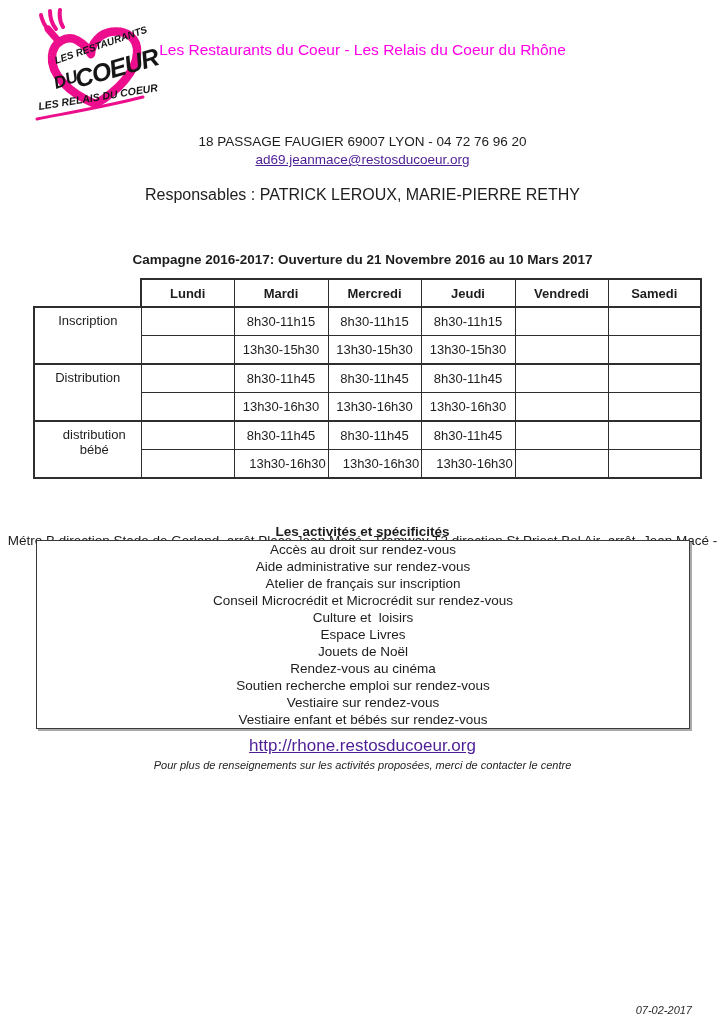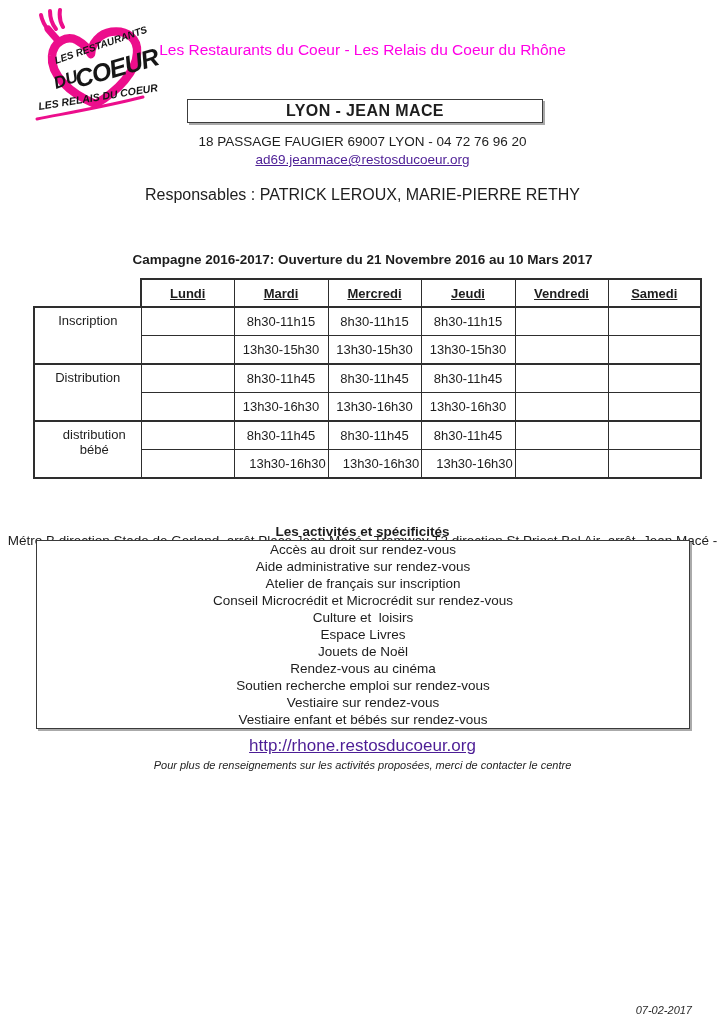--- a/index.html
+++ b/index.html
@@ -26,21 +26,21 @@
   a.link { color:#4c1d95; text-decoration:underline; cursor:pointer; }
   .responsables { top:186px; font-size:16px; }
   .campaign { top:252px; font-size:13.5px; font-weight:bold; }
 
   
   .sched {
     position:absolute; left:33px; top:278px; width:667px;
     border-collapse:collapse; table-layout:fixed; font-size:13px;
   }
   .sched td { border:1px solid #2e2e2e; text-align:center; padding:0; height:27px; overflow:hidden; }
-  .sched thead td { height:26px;text-decoration:underline; }
+  .sched thead td { height:26px; }
   .sched thead td.day { font-weight:bold; border-top-width:2px; border-bottom-width:2px; }
   .sched thead td.ghost { border:none; }
   .sched td.day-first { border-left-width:2px; }
   .sched td:last-child { border-right-width:2px; }
   .sched td.lbl { border-left-width:2px; vertical-align:top; padding-top:5px; }
   .sched tr.cat td { border-top-width:2px; }
   .sched tr.last td, .sched td.lbl-last { border-bottom-width:2px;padding-left:13px; }
 
   
   .transit { top:486px; font-size:13.5px; line-height:22px; white-space:pre-wrap; }
@@ -76,23 +76,20 @@
       <text x="23" y="56" transform="rotate(-19 23 56)" font-size="10" font-weight="bold" font-style="italic" fill="#161616">LES RESTAURANTS</text>
       <text x="23" y="81" transform="rotate(-19 23 81)" font-size="17" font-weight="bold" font-style="italic" fill="#161616">DU</text>
       <text x="45" y="80" transform="rotate(-16 45 80)" font-size="25" font-weight="bold" font-style="italic" fill="#161616" letter-spacing="-1">COEUR</text>
       <text x="6" y="102" transform="rotate(-9 6 102)" font-size="10.5" font-weight="bold" font-style="italic" fill="#161616">LES RELAIS DU COEUR</text>
       <path d="M 4 111 C 40 104, 75 98, 110 89" stroke="#EC0E8C" stroke-width="3" fill="none" stroke-linecap="round"></path>
     </svg>
   </div>
 
   <div class="centered org-title">Les Restaurants du Coeur - Les Relais du Coeur du Rhône</div>
 
-  <div class="center-box">
-    <span>LYON - JEAN MACE</span>
-  </div>
 
   <div class="centered address">18 PASSAGE FAUGIER 69007 LYON - 04 72 76 96 20</div>
 
   <div class="centered email-line">
     <a class="link">ad69.jeanmace@restosducoeur.org</a>
   </div>
 
   <div class="centered responsables">Responsables : PATRICK LEROUX, MARIE-PIERRE RETHY</div>
 
   <div class="centered campaign">Campagne 2016-2017: Ouverture du 21 Novembre 2016 au 10 Mars 2017</div>

